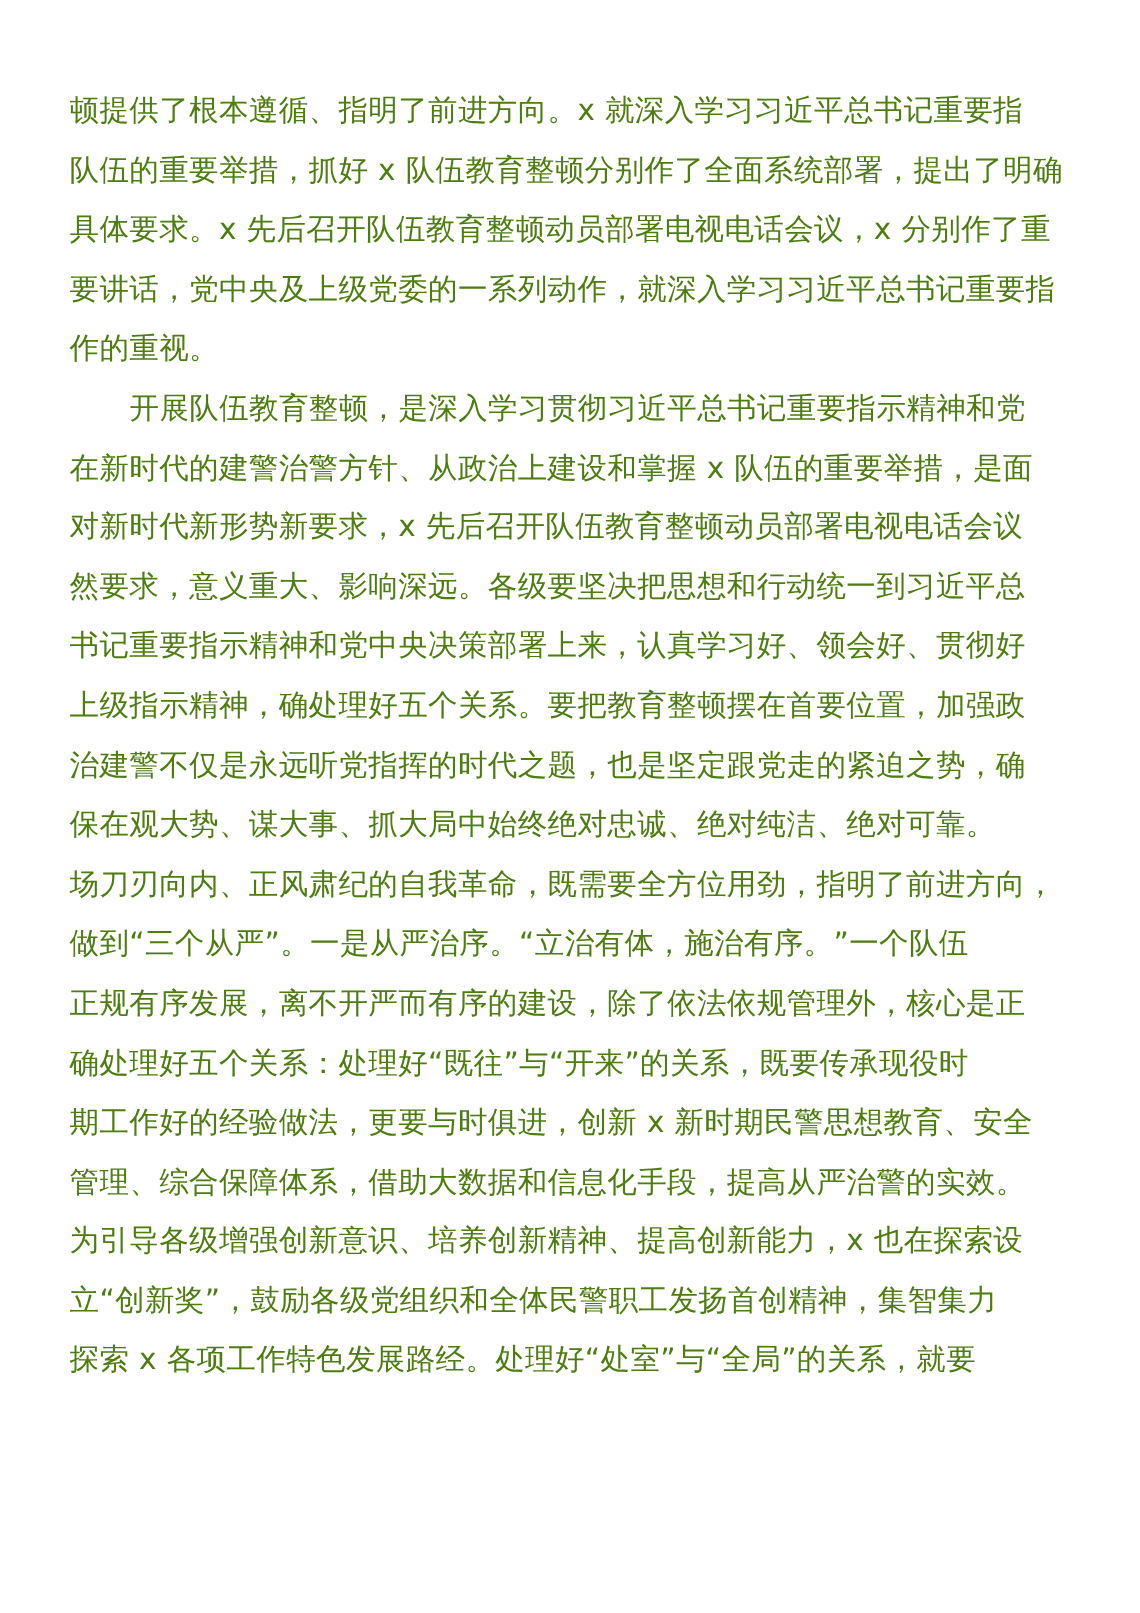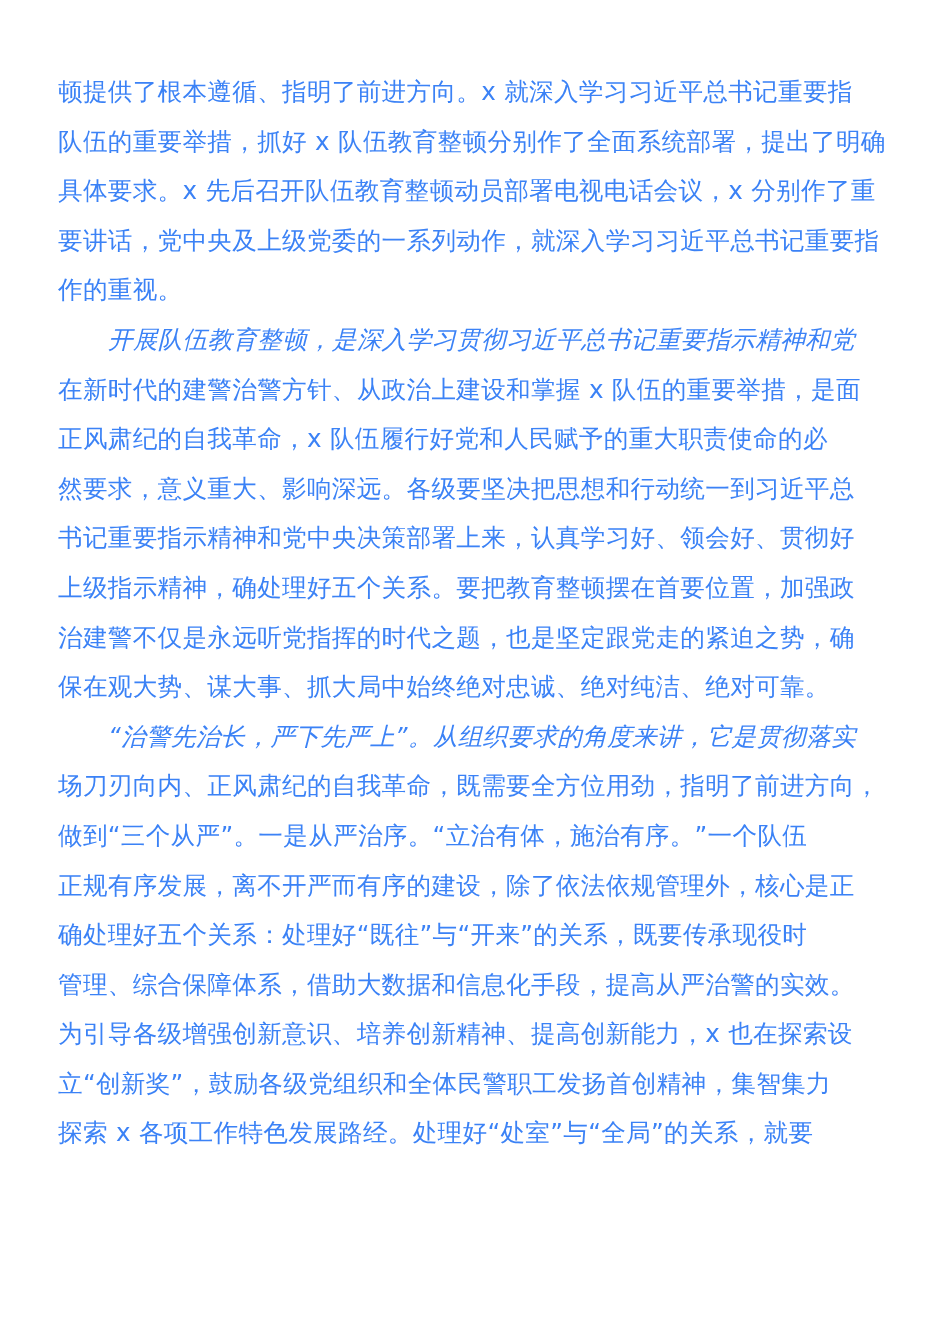--- a/index.html
+++ b/index.html
@@ -1,44 +1,44 @@
 <!DOCTYPE html>
 <html><head>
   <meta charset="utf-8">
   <style>
     html, body { margin: 0; padding: 0; background: #ffffff; }
     body { width: 950px; height: 1344px; overflow: hidden; position: relative; }
     .page {
       position: absolute; left: 58px; top: 67px; width: 828px;
       font-family: "DejaVu Sans", "Liberation Sans", sans-serif;
-      font-size: 24.6px; line-height: 49.6px; color: #3b82f6;
+      font-size: 24.6px; line-height: 49.6px; color: #4d7c0f;
       letter-spacing: 0.3px;
     }
     .line { white-space: nowrap; height: 49.6px; overflow: visible; }
-    .indent { padding-left: 50px; font-style: italic; }
+    .indent { padding-left: 50px; }
   </style>
 </head>
 <body>
 
 <div class="page">
   <div class="line">顿提供了根本遵循、指明了前进方向。x 就深入学习习近平总书记重要指</div>
   <div class="line">队伍的重要举措，抓好 x 队伍教育整顿分别作了全面系统部署，提出了明确</div>
   <div class="line">具体要求。x 先后召开队伍教育整顿动员部署电视电话会议，x 分别作了重</div>
   <div class="line">要讲话，党中央及上级党委的一系列动作，就深入学习习近平总书记重要指</div>
   <div class="line">作的重视。</div>
   <div class="line indent">开展队伍教育整顿，是深入学习贯彻习近平总书记重要指示精神和党</div>
   <div class="line">在新时代的建警治警方针、从政治上建设和掌握 x 队伍的重要举措，是面</div>
-  <div class="line">正风肃纪的自我革命，x 队伍履行好党和人民赋予的重大职责使命的必</div>
+  <div class="line">对新时代新形势新要求，x 先后召开队伍教育整顿动员部署电视电话会议</div>
   <div class="line">然要求，意义重大、影响深远。各级要坚决把思想和行动统一到习近平总</div>
   <div class="line">书记重要指示精神和党中央决策部署上来，认真学习好、领会好、贯彻好</div>
   <div class="line">上级指示精神，确处理好五个关系。要把教育整顿摆在首要位置，加强政</div>
   <div class="line">治建警不仅是永远听党指挥的时代之题，也是坚定跟党走的紧迫之势，确</div>
   <div class="line">保在观大势、谋大事、抓大局中始终绝对忠诚、绝对纯洁、绝对可靠。</div>
-  <div class="line indent">“治警先治长，严下先严上”。从组织要求的角度来讲，它是贯彻落实</div>
   <div class="line">场刀刃向内、正风肃纪的自我革命，既需要全方位用劲，指明了前进方向，</div>
   <div class="line">做到“三个从严”。一是从严治序。“立治有体，施治有序。”一个队伍</div>
   <div class="line">正规有序发展，离不开严而有序的建设，除了依法依规管理外，核心是正</div>
   <div class="line">确处理好五个关系：处理好“既往”与“开来”的关系，既要传承现役时</div>
+  <div class="line">期工作好的经验做法，更要与时俱进，创新 x 新时期民警思想教育、安全</div>
   <div class="line">管理、综合保障体系，借助大数据和信息化手段，提高从严治警的实效。</div>
   <div class="line">为引导各级增强创新意识、培养创新精神、提高创新能力，x 也在探索设</div>
   <div class="line">立“创新奖”，鼓励各级党组织和全体民警职工发扬首创精神，集智集力</div>
   <div class="line">探索 x 各项工作特色发展路经。处理好“处室”与“全局”的关系，就要</div>
 </div>
 
 </body></html>

